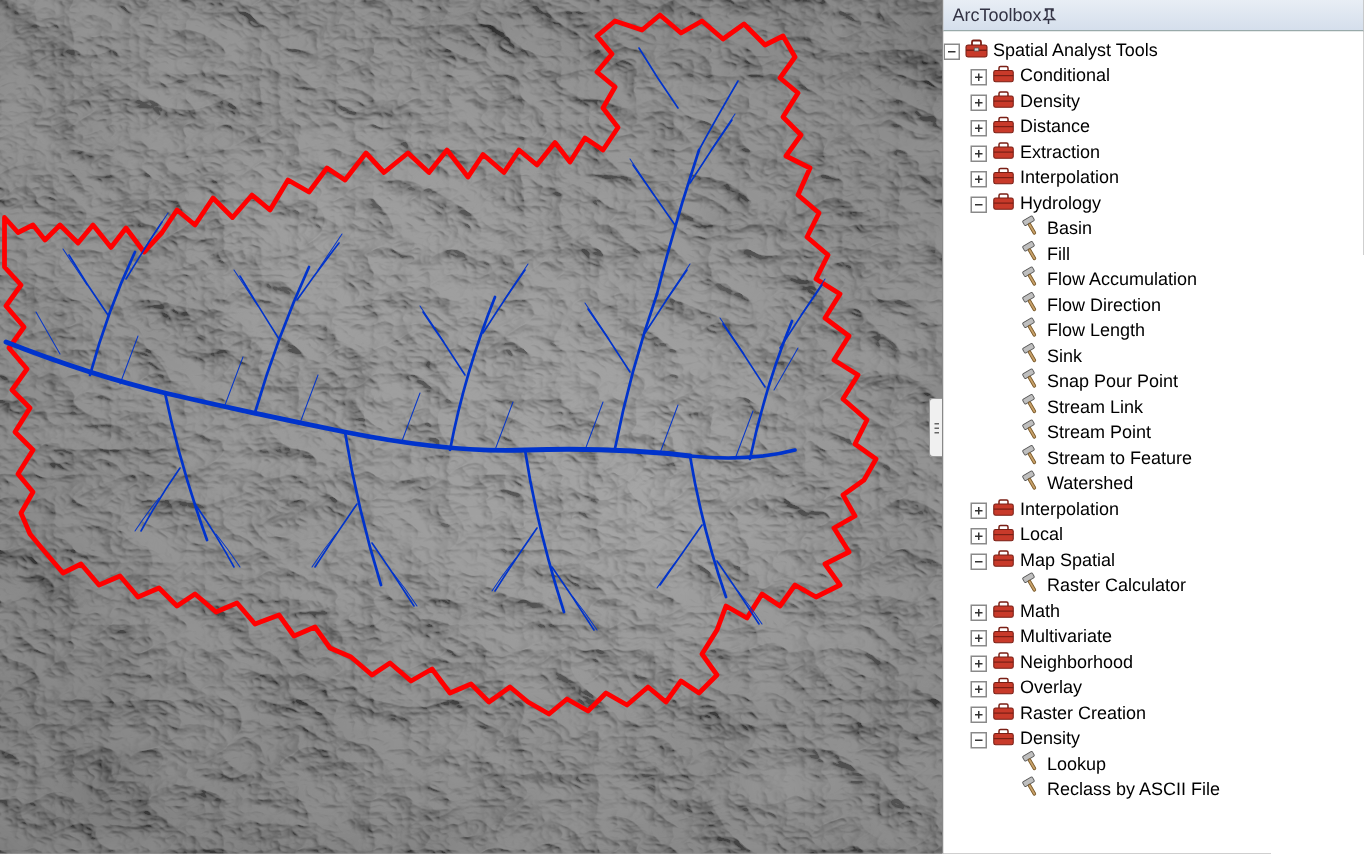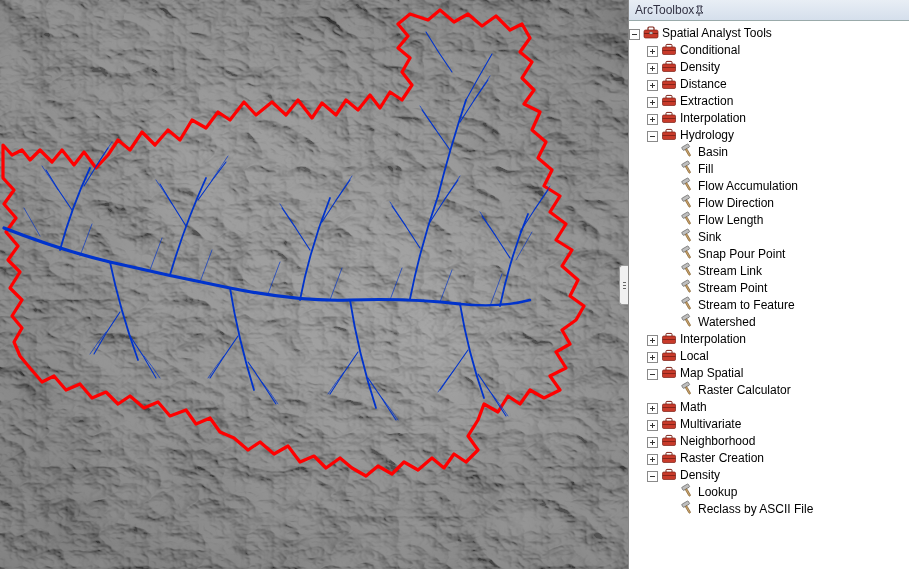--- a/index.html
+++ b/index.html
@@ -573,20 +573,32 @@
       <div class="tree-node">
         <span class="indent"></span>
         <span class="expander plus"></span>
         <span class="toolset-icon">
           <svg width="16" height="16" viewBox="0 0 16 16">
             <rect x="1.5" y="6" width="13" height="7.5" rx="1.2" fill="#c83a2a" stroke="#7a1f15" stroke-width="0.7"></rect>
             <rect x="1.5" y="9" width="13" height="0.8" fill="#7a1f15"></rect>
             <path d="M5 6 v-1.6 a1 1 0 0 1 1 -1 h4 a1 1 0 0 1 1 1 V6" fill="none" stroke="#7a1f15" stroke-width="1"></path>
           </svg>
         </span>
+        <span class="node-label">Overlay</span>
+      </div>
+      <div class="tree-node">
+        <span class="indent"></span>
+        <span class="expander plus"></span>
+        <span class="toolset-icon">
+          <svg width="16" height="16" viewBox="0 0 16 16">
+            <rect x="1.5" y="6" width="13" height="7.5" rx="1.2" fill="#c83a2a" stroke="#7a1f15" stroke-width="0.7"></rect>
+            <rect x="1.5" y="9" width="13" height="0.8" fill="#7a1f15"></rect>
+            <path d="M5 6 v-1.6 a1 1 0 0 1 1 -1 h4 a1 1 0 0 1 1 1 V6" fill="none" stroke="#7a1f15" stroke-width="1"></path>
+          </svg>
+        </span>
         <span class="node-label">Raster Creation</span>
       </div>
       <div class="tree-node">
         <span class="indent"></span>
         <span class="expander"></span>
         <span class="toolset-icon">
           <svg width="16" height="16" viewBox="0 0 16 16">
             <rect x="1.5" y="6" width="13" height="7.5" rx="1.2" fill="#c83a2a" stroke="#7a1f15" stroke-width="0.7"></rect>
             <rect x="1.5" y="9" width="13" height="0.8" fill="#7a1f15"></rect>
             <path d="M5 6 v-1.6 a1 1 0 0 1 1 -1 h4 a1 1 0 0 1 1 1 V6" fill="none" stroke="#7a1f15" stroke-width="1"></path>

